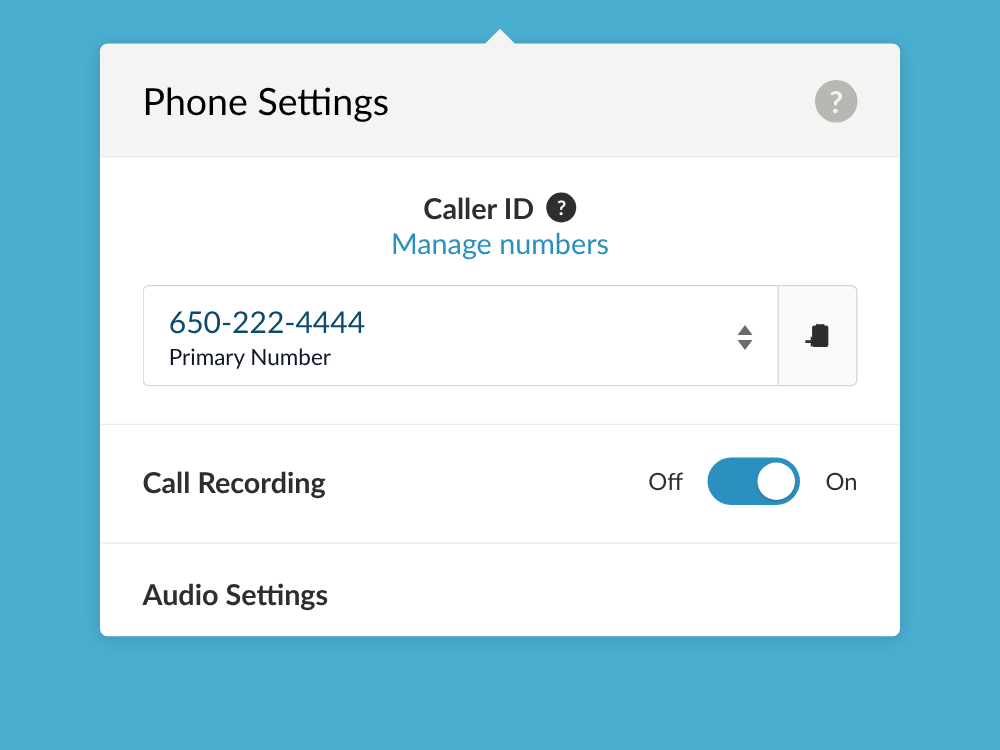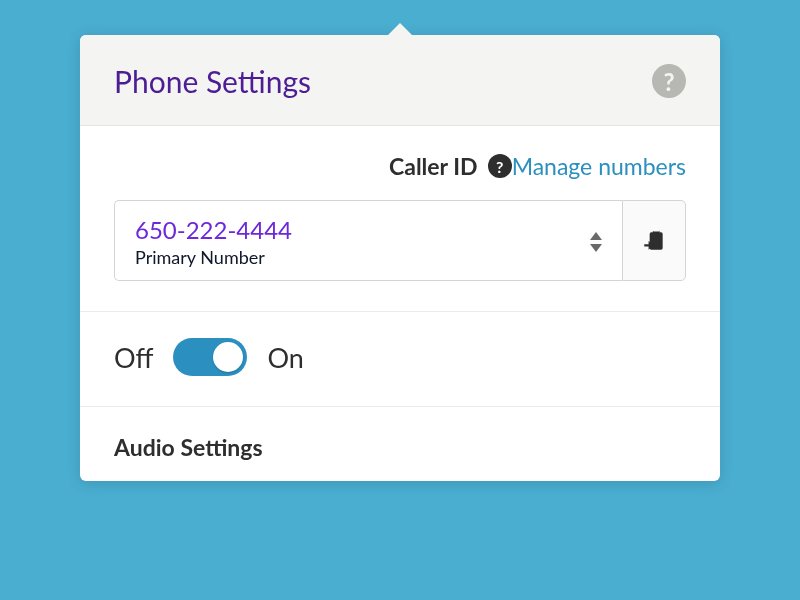--- a/index.html
+++ b/index.html
@@ -35,21 +35,21 @@
     border-bottom: 1px solid #e3e3e0;
     border-radius: 6px 6px 0 0;
     padding: 28px 34px 26px 34px;
     display: flex;
     align-items: center;
     justify-content: space-between;
   }
   .header-title {
     font-size: 30px;
     font-weight: 400;
-    color: #4c1d95;
+    color: #000000;
   }
   .help-circle {
     width: 34px; height: 34px;
     border-radius: 50%;
     background: #b7b7b4;
     color: #f4f4f2;
     display: flex; align-items: center; justify-content: center;
     font-size: 24px;
     font-weight: 700;
     cursor: pointer;
@@ -57,20 +57,21 @@
   .section {
     padding: 26px 34px 30px 34px;
     border-bottom: 1px solid #ececec;
   }
   .section:last-child { border-bottom: none; padding-bottom: 20px;}
   .row-top {
     display: flex;
     justify-content: flex-end;
     align-items: center;
     margin-bottom: 20px;
+    flex-direction: column;
   }
   .label-bold {
     font-size: 23px;
     font-weight: 700;
     color: #2e2e2e;
     display: flex;
     align-items: center;
     gap: 10px;
   }
   .help-small {
@@ -100,21 +101,21 @@
     border-radius: 5px 0 0 5px;
     padding: 14px 20px 12px 20px;
     display: flex;
     justify-content: space-between;
     align-items: center;
     cursor: pointer;
     background: #fff;
   }
   .select-text .value {
     font-size: 24px;
-    color: #6d28d9;
+    color: #0c4a6e;
   }
   .select-text .sub {
     font-size: 18px;
     color: #0f172a;
     margin-top: 2px;
   }
   .stepper {
     display: flex;
     flex-direction: column;
     gap: 4px;
@@ -143,21 +144,21 @@
   }
   .toggle-row {
     display: flex;
     align-items: center;
     justify-content: space-between;
   }
   .toggle-right {
     display: flex;
     align-items: center;
     gap: 20px;
-    font-size: 27px;
+    font-size: 19px;
     color: #2e2e2e;
   }
   .toggle {
     width: 74px; height: 38px;
     background: #2b8fbf;
     border-radius: 38px;
     position: relative;
     cursor: pointer;
   }
   .toggle-knob {
@@ -205,20 +206,23 @@
           <rect x="11" y="2" width="6" height="4" rx="1" fill="#2e2e2e"></rect>
           <rect x="11" y="1.2" width="6" height="2" rx="1" fill="#fafafa"></rect>
           <path d="M 3 13 L 7 13 L 7 10 L 12 14 L 7 18 L 7 15 L 3 15 Z" fill="#2e2e2e" transform="translate(0 2)"></path>
         </svg>
       </div>
     </div>
   </div>
 
   <div class="section">
     <div class="toggle-row">
+      <div class="label-bold">
+        <span>Call Recording</span>
+      </div>
       <div class="toggle-right">
         <span>Off</span>
         <div class="toggle">
           <div class="toggle-knob"></div>
         </div>
         <span>On</span>
       </div>
     </div>
   </div>
 

